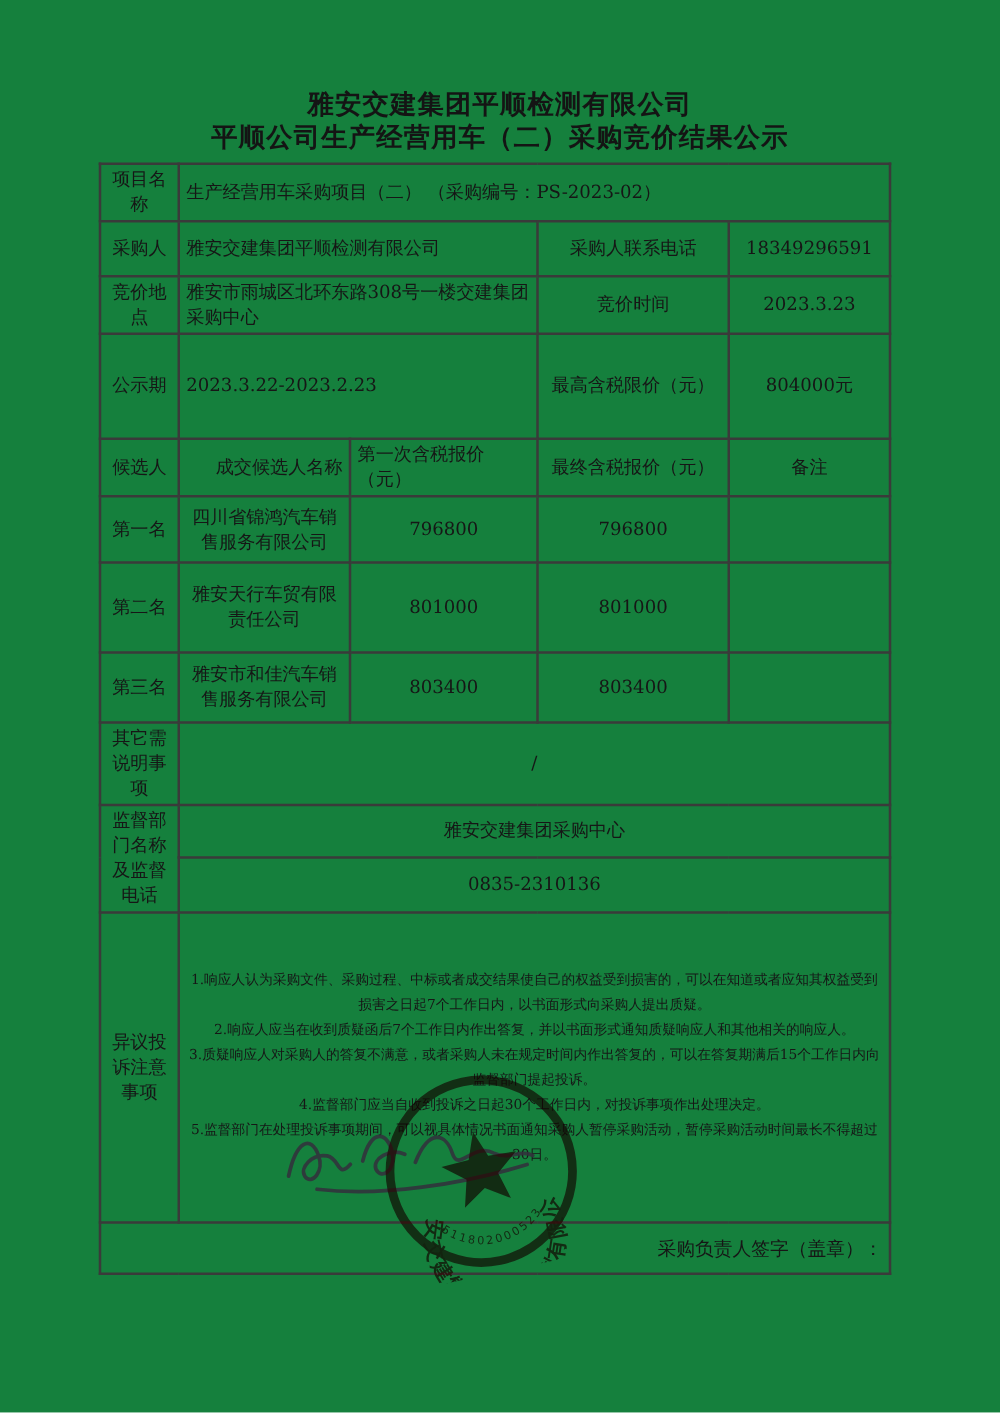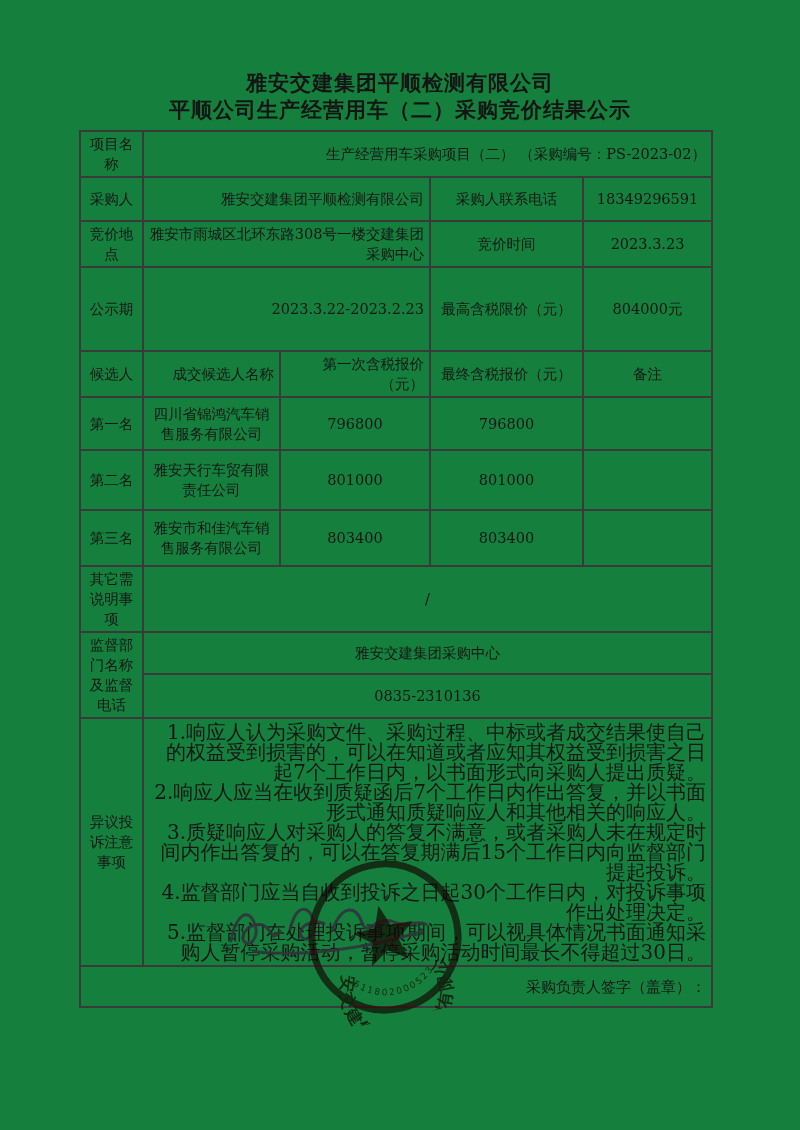--- a/index.html
+++ b/index.html
@@ -24,29 +24,29 @@
     font-size:14.5px;color:#161616;
   }
   table.doc td{
     border:2px solid #3a3a3a;
     padding:2px 5px;
     vertical-align:middle;
     line-height:20px;
     overflow:hidden;
   }
   td.lbl{text-align:center;padding:2px 3px;}
-  td.left{text-align:right;}
+  td.left{text-align:left;}
   td.ctr{text-align:center;}
   td.right{text-align:right;padding-right:2px;margin-left:19px;}
   tr.h43{height:43px;} tr.h44{height:44px;} tr.h41{height:41px;}
   tr.h84{height:84px;} tr.h38{height:38px;} tr.h53{height:53px;}
-  tr.h54{height:60px;padding-left:26px;} tr.h56{height:56px;} tr.h36{height:36px;}
+  tr.h54{height:72px;padding-left:26px;} tr.h56{height:56px;} tr.h36{height:36px;}
   tr.h248{height:248px;} tr.hsig{height:41px;}
   td.notes{
-    padding:8px 9px;font-size:20px;line-height:21px;text-align:right;
+    padding:8px 9px;font-size:11px;line-height:21px;text-align:center;
   }
   .note-item{margin:0;}
   td.sig-cell{text-align:right;padding-left:7px;font-size:15px;}
   
   .stamp{
     position:absolute;left:303px;top:855px;width:164px;height:164px;
     transform:rotate(-12deg);
     mix-blend-mode:multiply;opacity:.9;
     pointer-events:none;
   }

